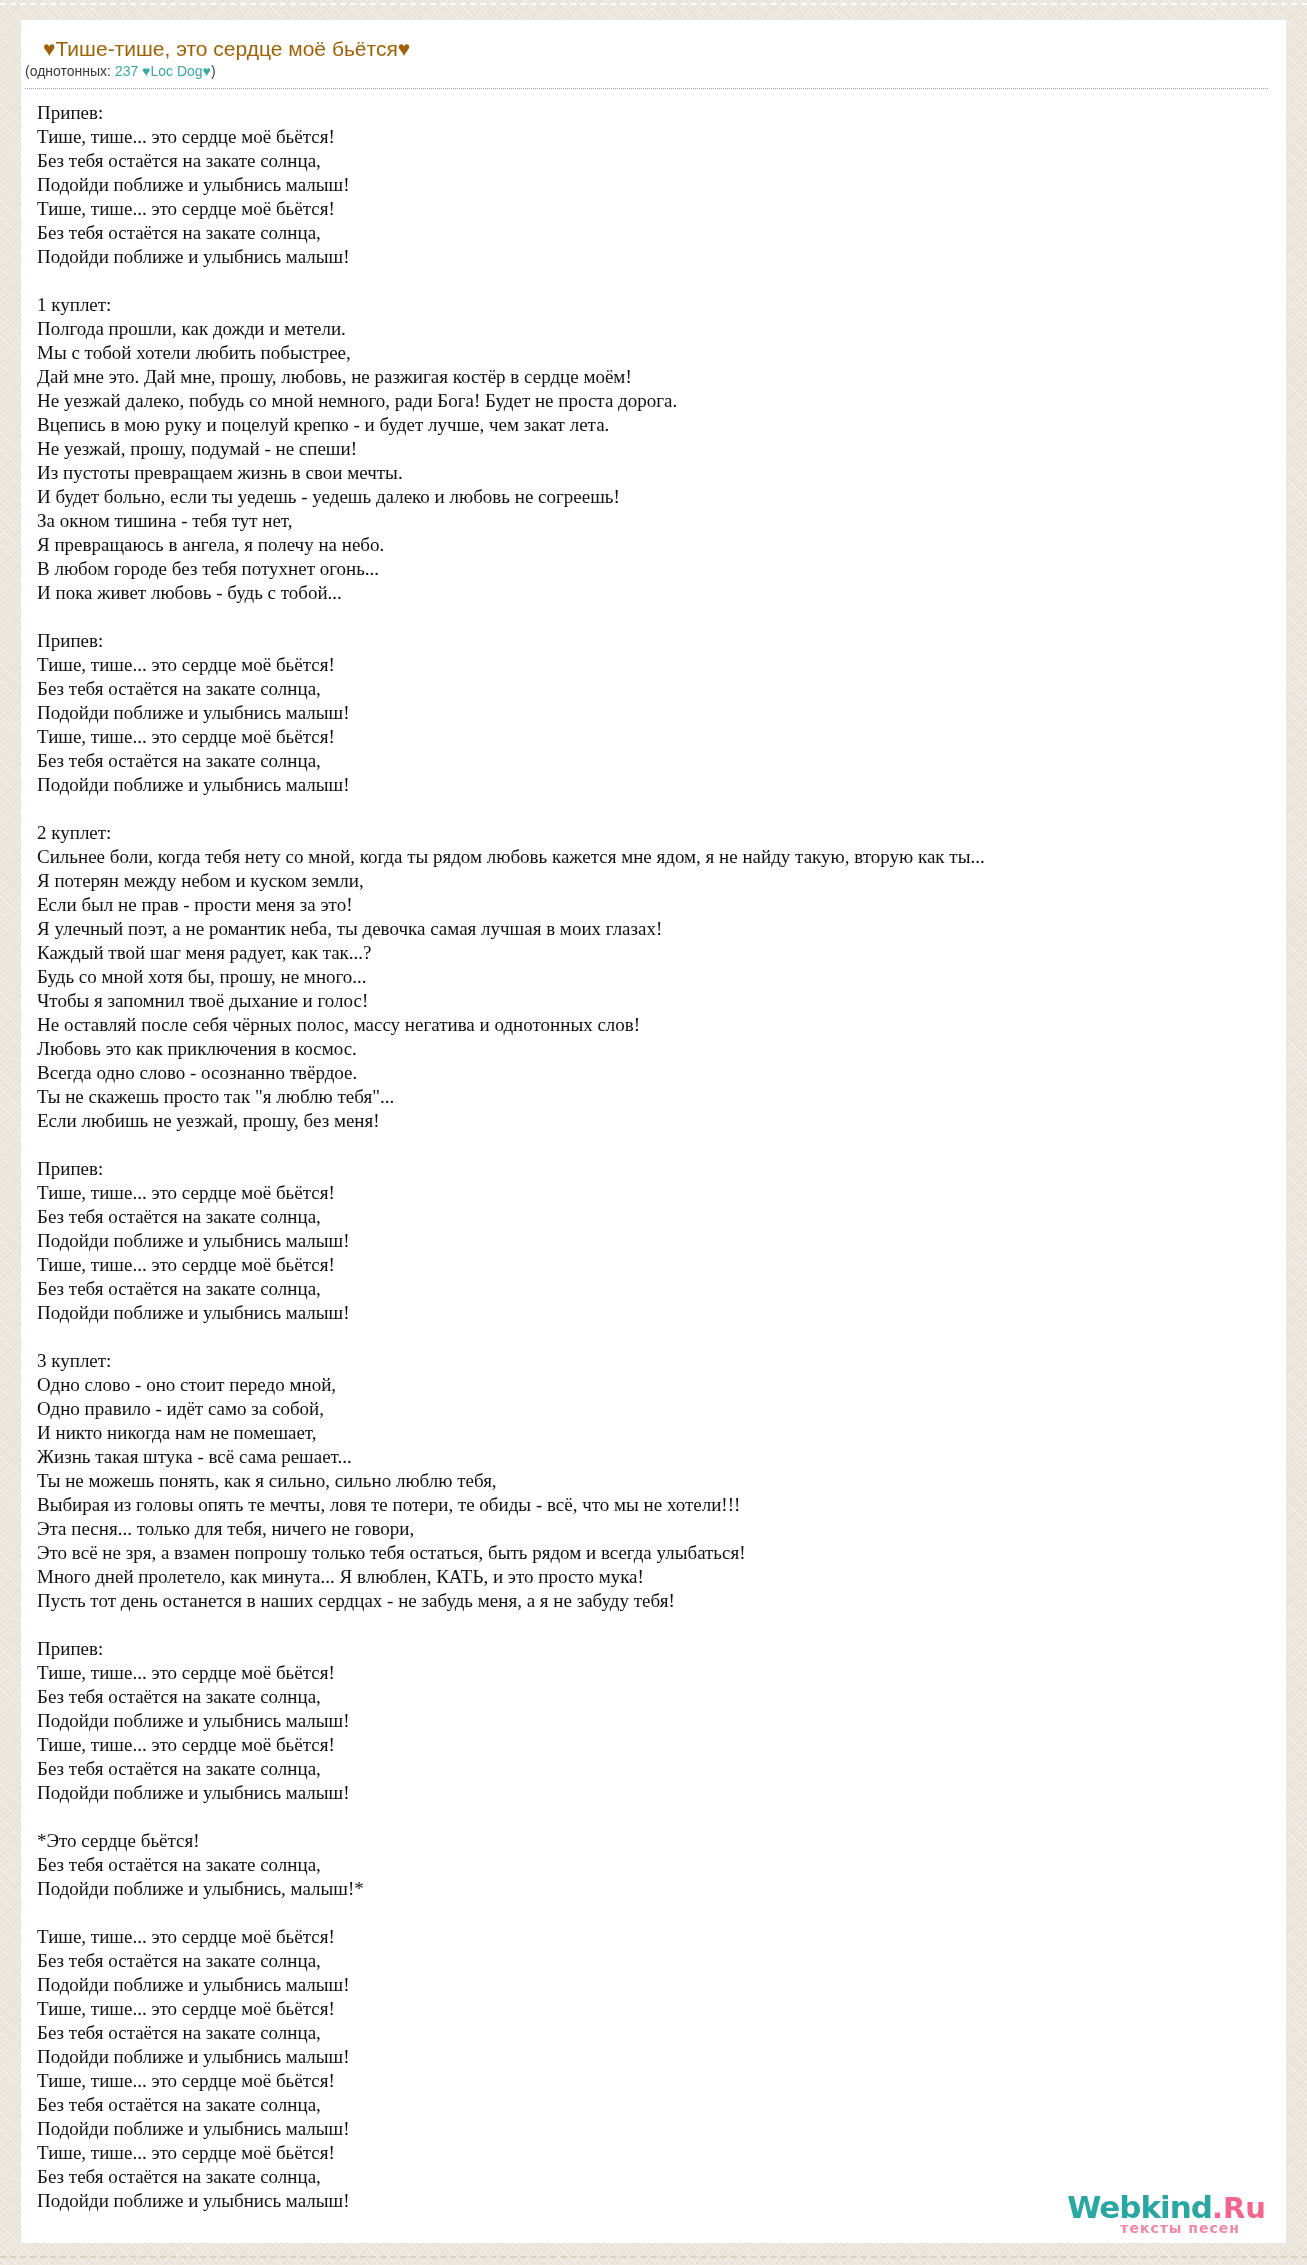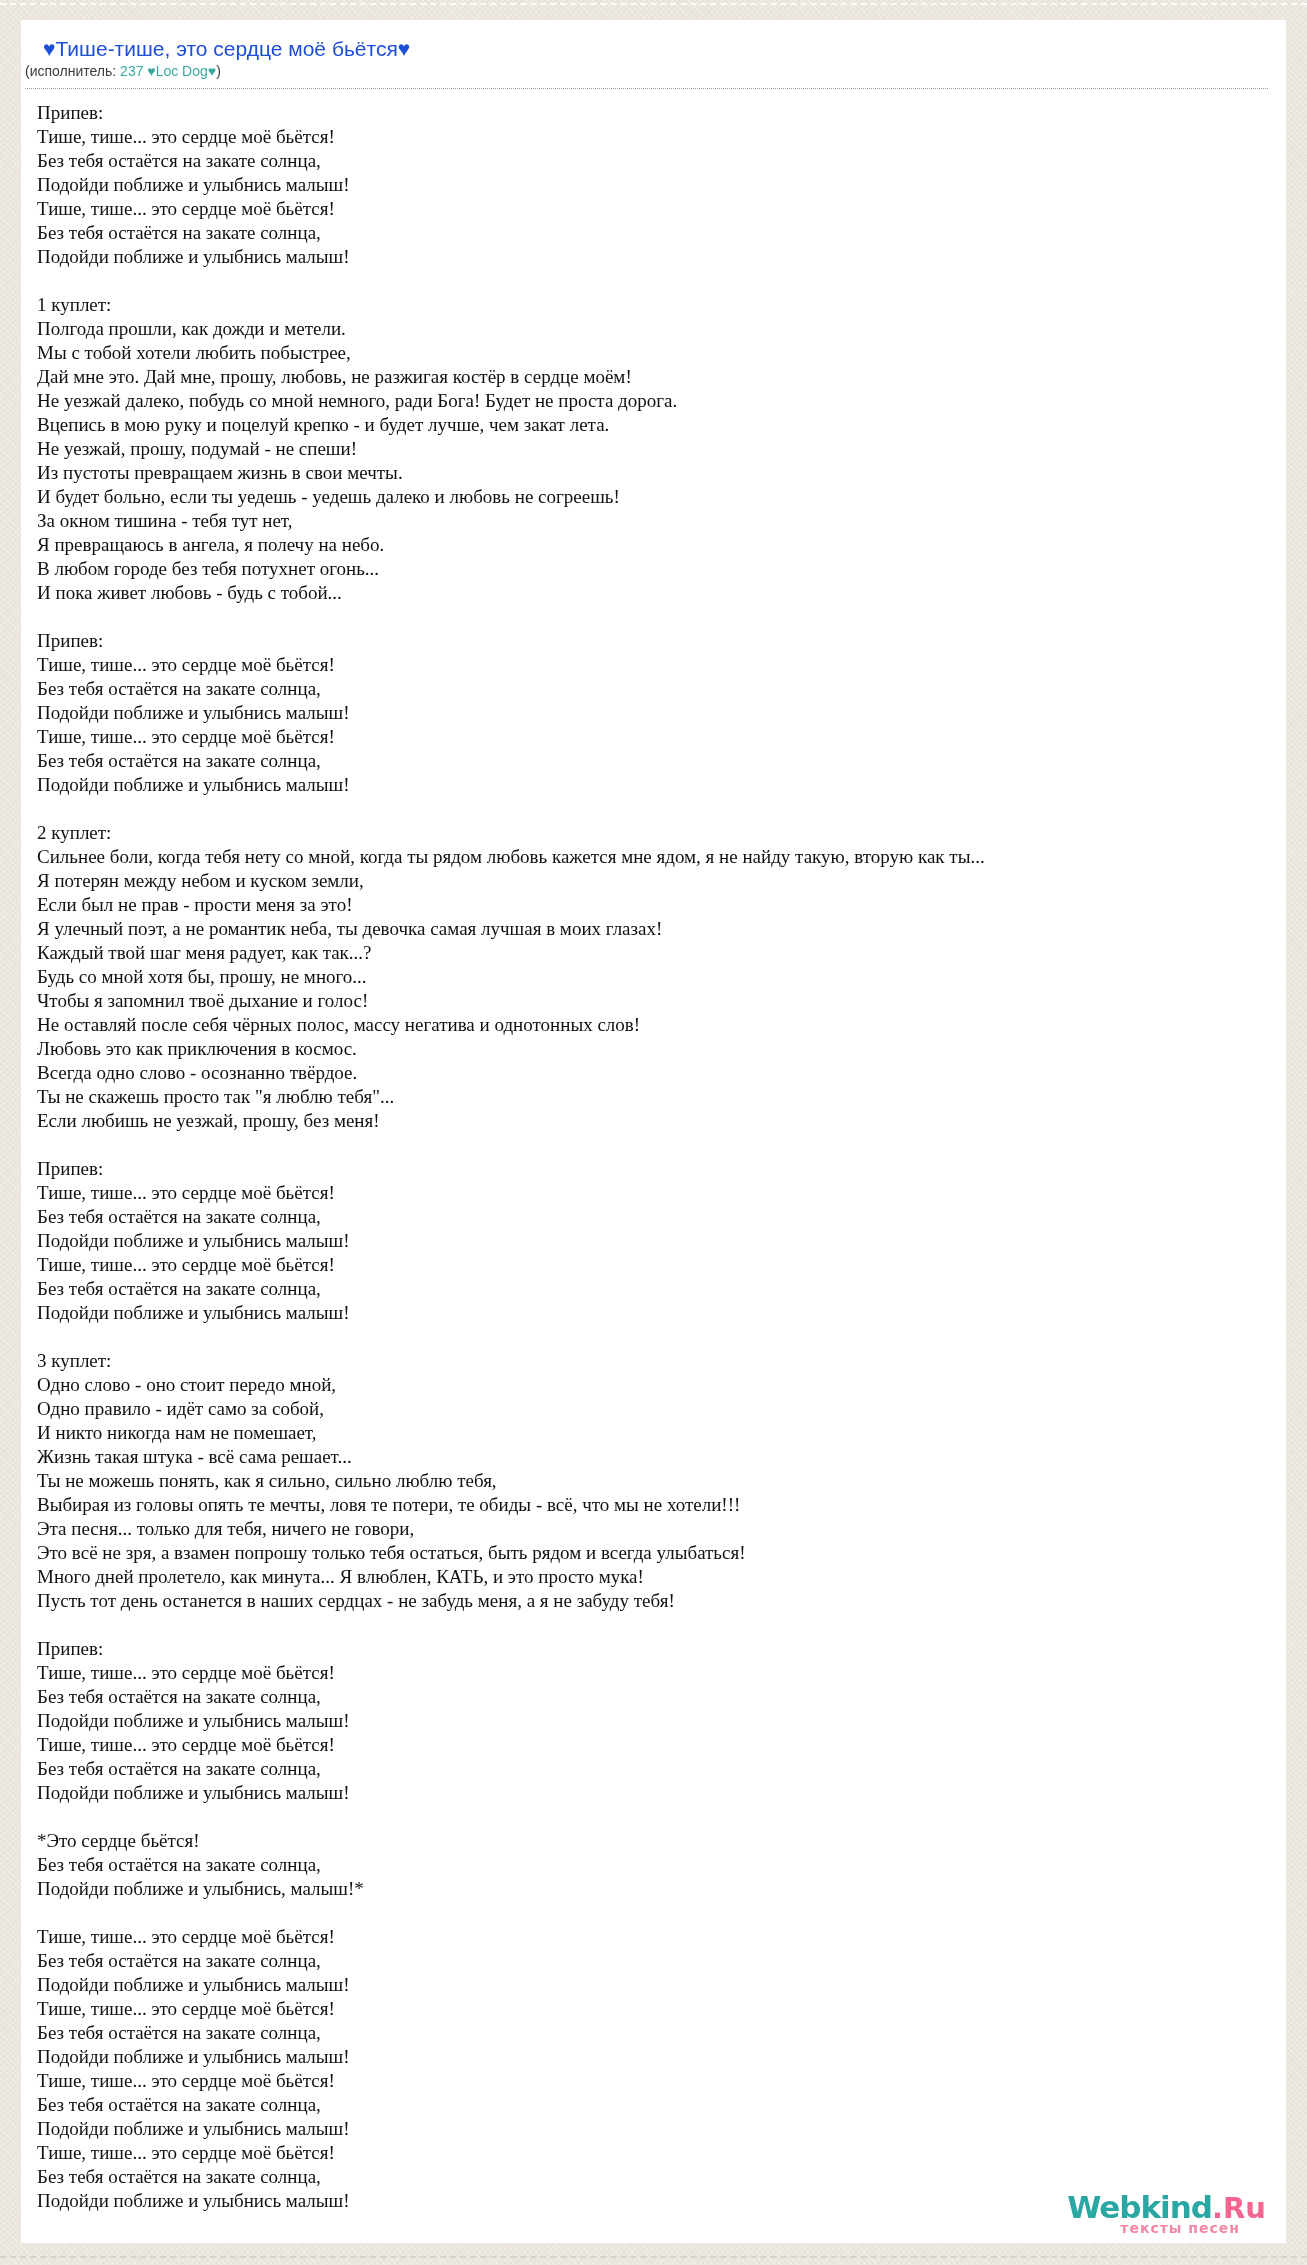--- a/index.html
+++ b/index.html
@@ -34,21 +34,21 @@
   }
   .card-inner {
     padding: 15px 18px 0 3px;
     position: relative;
     height: 100%;
   }
   .song-title {
     font-family: "Liberation Sans", sans-serif;
     font-size: 21px;
     font-weight: 500;
-    color: #1d4ed8;
+    color: #a16207;
     margin-left: 19px;
     line-height: 27px;
     letter-spacing: 0;
   }
   .artist-row {
     font-family: "Liberation Sans", sans-serif;
     font-size: 14px;
     color: #3b3b3b;
     line-height: 19px;
     margin-left: 1px;
@@ -112,21 +112,21 @@
 
 <div class="page">
   <div class="top-dashes"></div>
 
   <div class="card">
     <div class="card-inner">
 
       <h1 class="song-title">♥Тише-тише, это сердце моё бьётся♥</h1>
 
       <div class="artist-row">
-        <span>(исполнитель: </span><a class="artist-link">237 ♥Loc Dog♥</a><span>)</span>
+        <span>(однотонных: </span><a class="artist-link">237 ♥Loc Dog♥</a><span>)</span>
       </div>
 
       <div class="lyrics">Припев:
 Тише, тише... это сердце моё бьётся!
 Без тебя остаётся на закате солнца,
 Подойди поближе и улыбнись малыш!
 Тише, тише... это сердце моё бьётся!
 Без тебя остаётся на закате солнца,
 Подойди поближе и улыбнись малыш!
 

